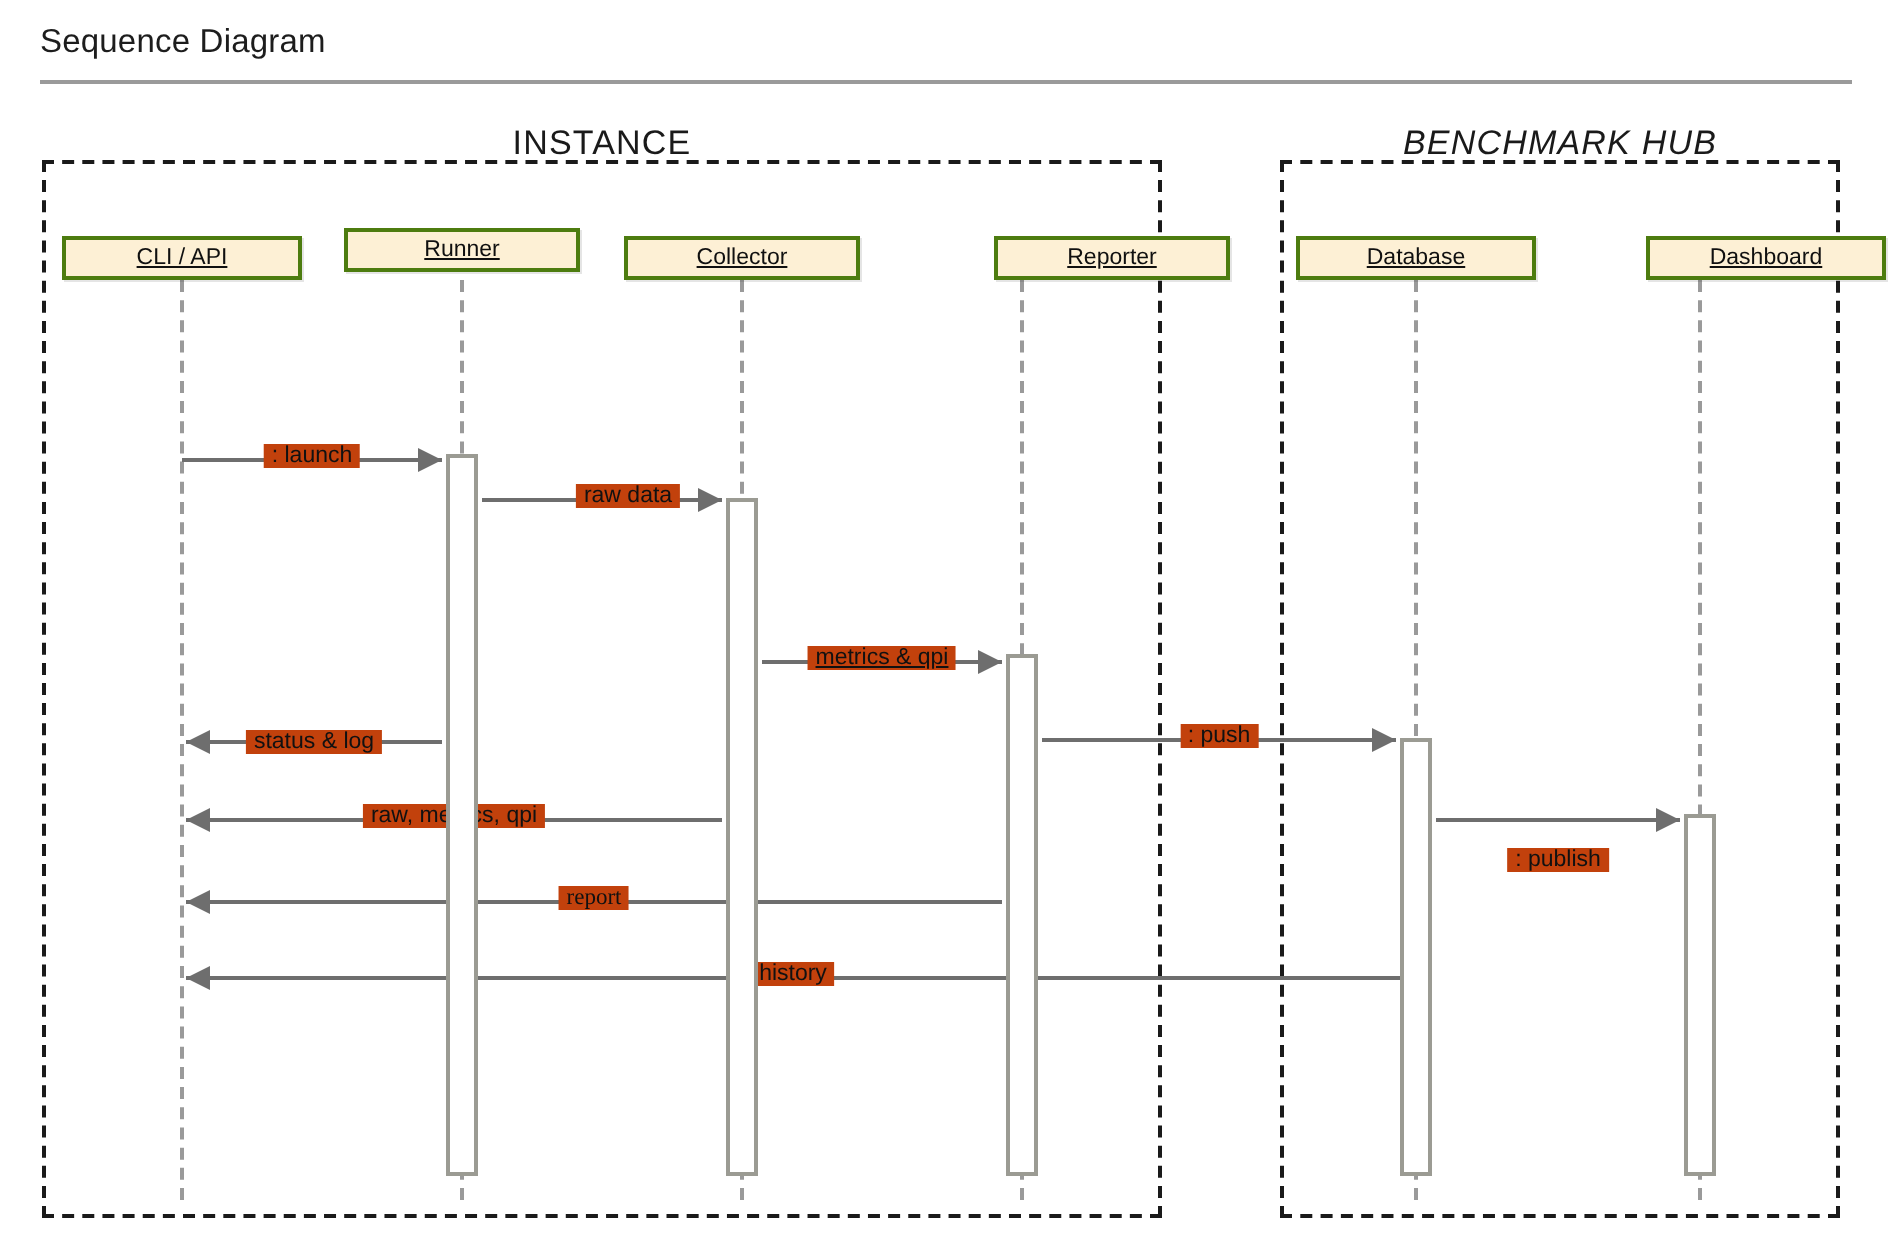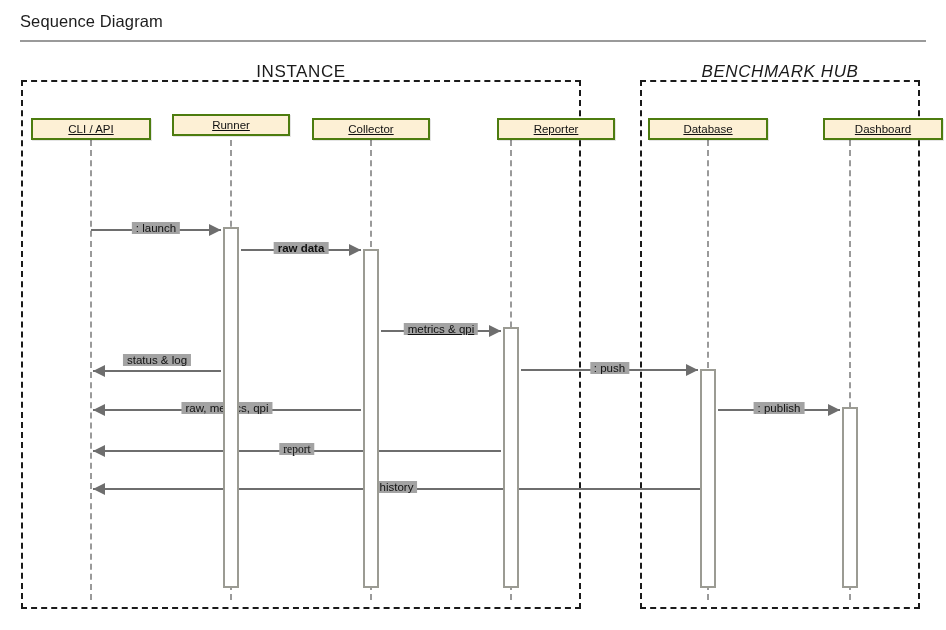--- a/index.html
+++ b/index.html
@@ -95,21 +95,21 @@
     width: 0; height: 0;
     border-top: 6px solid transparent;
     border-bottom: 6px solid transparent;
   }
   .msg-head.right { border-left: 12px solid #6e6e6e; }
   .msg-head.left  { border-right: 12px solid #6e6e6e; }
   .msg-label {
     position: absolute;
     font-size: 11.5px;
     color: #111111;
-    background: #a3a3a3;
+    background: #c2410c;
     padding: 0 4px;
     white-space: nowrap;
     line-height: 12px;
   }
 </style>
 </head>
 <body>
 
 <div id="canvas">
 
@@ -130,36 +130,36 @@
       <div class="lifeline" style="left: 510px; top: 140px; height: 460px;"></div>
       <div class="lifeline" style="left: 707px; top: 140px; height: 460px;"></div>
       <div class="lifeline" style="left: 849px; top: 140px; height: 460px;"></div>
     </div>
   <div id="messages-layer">
       <div class="msg-line" style="left: 91px; top: 229px; width: 130px;"></div>
       <div class="msg-head right" style="top: 224px; left: 209px;"></div>
       <div class="msg-label" style="top: 222px; left: 156px; transform: translateX(-50%);">: launch</div>
       <div class="msg-line" style="left: 241px; top: 249px; width: 120px;"></div>
       <div class="msg-head right" style="top: 244px; left: 349px;"></div>
-      <div class="msg-label" style="top: 242px; left: 301px; transform: translateX(-50%); font-weight: bold;">raw data</div>
+      <div class="msg-label" style="top: 242px; left: 314px; transform: translateX(-50%);">raw data</div>
       <div class="msg-line" style="left: 381px; top: 330px; width: 120px;"></div>
       <div class="msg-head right" style="top: 325px; left: 489px;"></div>
       <div class="msg-label" style="top: 323px; left: 441px; transform: translateX(-50%); text-decoration: underline;">metrics &amp; qpi</div>
       <div class="msg-line" style="left: 93px; top: 370px; width: 128px;"></div>
       <div class="msg-head left" style="top: 365px; left: 93px;"></div>
-      <div class="msg-label" style="top: 354px; left: 157px; transform: translateX(-50%); text-align: center;">status &amp; log</div>
+      <div class="msg-label" style="top: 365px; left: 157px; transform: translateX(-50%); text-align: center;">status &amp; log</div>
       <div class="msg-line" style="left: 521px; top: 369px; width: 177px;"></div>
       <div class="msg-head right" style="top: 364px; left: 686px;"></div>
       <div class="msg-label" style="top: 362px; left: 609.5px; transform: translateX(-50%);">: push</div>
       <div class="msg-line" style="left: 93px; top: 409px; width: 268px;"></div>
       <div class="msg-head left" style="top: 404px; left: 93px;"></div>
       <div class="msg-label" style="top: 402px; left: 227px; transform: translateX(-50%);">raw, metrics, qpi</div>
       <div class="msg-line" style="left: 718px; top: 409px; width: 122px;"></div>
       <div class="msg-head right" style="top: 404px; left: 828px;"></div>
-      <div class="msg-label" style="top: 402px; left: 779px; transform: translateX(-50%);">: publish</div>
+      <div class="msg-label" style="top: 424px; left: 779px; transform: translateX(-50%);">: publish</div>
       <div class="msg-line" style="left: 93px; top: 450px; width: 408px;"></div>
       <div class="msg-head left" style="top: 445px; left: 93px;"></div>
       <div class="msg-label" style="top: 443px; left: 297px; transform: translateX(-50%); font-family: Liberation Serif, serif;">report</div>
       <div class="msg-line" style="left: 93px; top: 488px; width: 607px;"></div>
       <div class="msg-head left" style="top: 483px; left: 93px;"></div>
       <div class="msg-label" style="top: 481px; left: 396.5px; transform: translateX(-50%);">history</div>
     </div>
   <div id="activations-layer">
       <div class="activation" style="left: 223px; top: 227px; height: 361px;"></div>
       <div class="activation" style="left: 363px; top: 249px; height: 339px;"></div>

